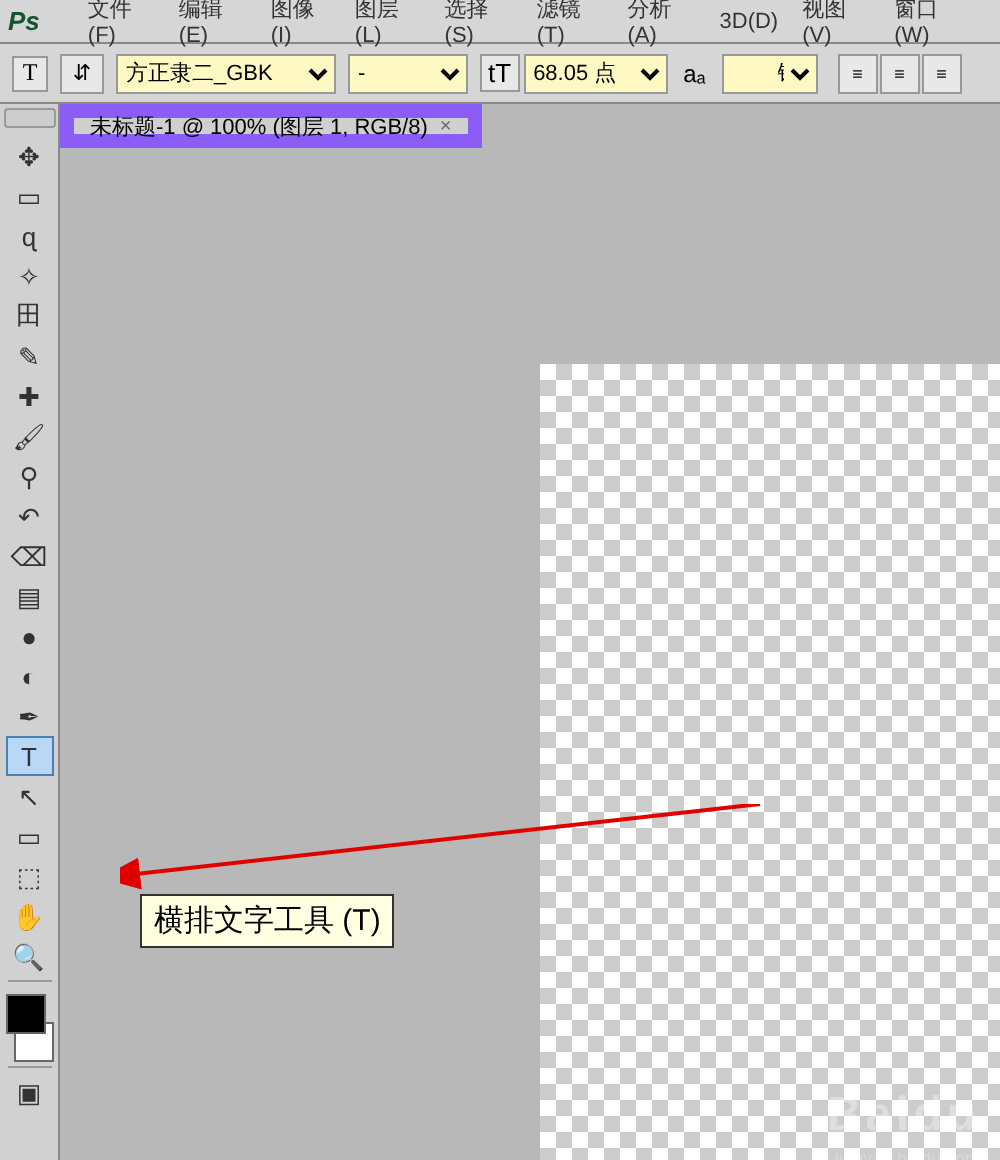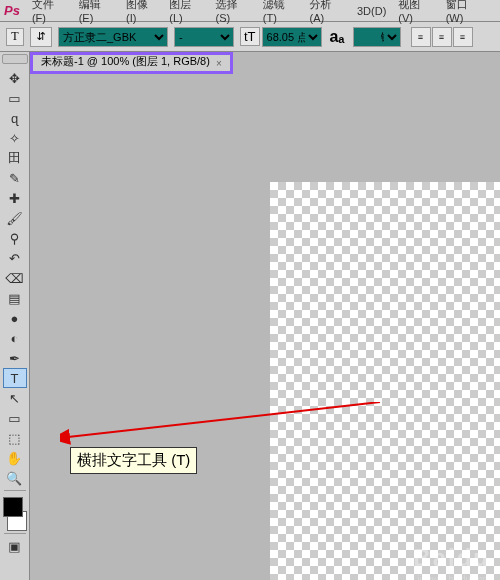--- a/index.html
+++ b/index.html
@@ -1,43 +1,43 @@
 <!DOCTYPE html>
 <html><head>
 <meta charset="utf-8">
 <style>
 * { margin: 0; padding: 0; box-sizing: border-box; font-family: "Microsoft YaHei", sans-serif; }
 body { background: #b8b8b8; width: 500px; height: 580px; overflow: hidden; position: relative; }
 .menubar { background: #d6d6d6; border-bottom: 1px solid #888; height: 22px; display: flex; align-items: center; padding: 0 4px; font-size: 11px; color: #333; }
-.menubar .ps-logo { font-weight: bold; font-style: italic; color: #be185d; margin-right: 12px; font-size: 13px; }
+.menubar .ps-logo { font-weight: bold; font-style: italic; color: #14532d; margin-right: 24px; font-size: 13px; }
 .menubar .menu-item { margin-right: 12px; cursor: default; }
 .optbar { background: #d6d6d6; border-bottom: 1px solid #888; height: 30px; display: flex; align-items: center; padding: 0 6px; font-size: 11px; gap: 6px; }
 .optbar .tool-ico { width: 18px; height: 18px; border: 1px solid #999; background: #e8e8e8; display: flex; align-items: center; justify-content: center; font-family: serif; font-size: 12px; }
 .optbar .orient-ico { width: 22px; height: 20px; border: 1px solid #999; background: #e8e8e8; display: flex; align-items: center; justify-content: center; font-size: 11px; }
-.optbar select { font-size: 11px; height: 20px; border: 1px solid #999; background: #0f766e; }
+.optbar select { font-size: 11px; height: 20px; border: 1px solid #999; background: #fef9c3; }
 .optbar .font-family { width: 110px; }
 .optbar .font-style { width: 60px; }
 .optbar .font-size-wrap { display: flex; align-items: center; gap: 2px; }
 .optbar .size-ico { font-size: 13px; border: 1px solid #999; padding: 1px 3px; background: #e8e8e8; }
-.optbar .font-size { width: 60px; }
-.optbar .aa-label { font-size: 16px; padding: 2px; font-weight: bold; }
+.optbar .font-size { width: 72px; }
+.optbar .aa-label { font-size: 12px; padding: 2px; }
 .optbar .aa-sel { width: 48px; padding-left: 23px; }
 .optbar .align-group { display: flex; gap: 1px; margin-left: 4px; }
 .optbar .align-btn { width: 20px; height: 20px; border: 1px solid #999; background: #e8e8e8; font-size: 9px; display: flex; align-items: center; justify-content: center; }
 .main { display: flex; height: calc(100% - 52px); }
 .tool-col { width: 30px; background: #d1d1d1; border-right: 1px solid #888; display: flex; flex-direction: column; align-items: center; padding-top: 2px; gap: 0; }
 .tool-col .grip { width: 26px; height: 10px; border: 1px solid #999; border-radius: 2px; background: #ccc; margin-bottom: 4px; }
 .tool-col .tbtn { width: 24px; height: 20px; display: flex; align-items: center; justify-content: center; font-size: 13px; color: #333; position: relative; }
 .tool-col .tbtn.sel { background: #b8d8f5; border: 1px solid #4a80b8; }
 .tool-col .sep { width: 22px; height: 1px; background: #999; margin: 2px 0; }
 .tool-col .swatch { width: 20px; height: 20px; border: 1px solid #666; margin-top: 4px; }
 .tool-col .swatch.fg { background: #000; margin-bottom: -10px; margin-left: -4px; z-index: 2; }
 .tool-col .swatch.bg { background: #fff; margin-left: 4px; }
 .canvas-area { flex: 1; position: relative; background: #b8b8b8; }
-.doc-tab { position: absolute; top: 0; left: 0; height: 22px; background: #cfcfcf; border: 3px solid #8b5cf6; padding: 2px 8px; font-size: 11px; display: flex; align-items: flex-end; gap: 6px; }
+.doc-tab { position: absolute; top: 0; left: 0; height: 22px; background: #cfcfcf; border: 7px solid #8b5cf6; padding: 2px 8px; font-size: 11px; display: flex; align-items: center; gap: 6px; }
 .doc-tab .close { font-size: 10px; color: #666; }
 .canvas { position: absolute; top: 130px; left: 240px; width: 260px; height: 400px; background-image:
   linear-gradient(45deg, #ccc 25%, transparent 25%),
   linear-gradient(-45deg, #ccc 25%, transparent 25%),
   linear-gradient(45deg, transparent 75%, #ccc 75%),
   linear-gradient(-45deg, transparent 75%, #ccc 75%);
   background-size: 16px 16px;
   background-position: 0 0, 0 8px, 8px -8px, -8px 0;
   background-color: #fff;
 }

